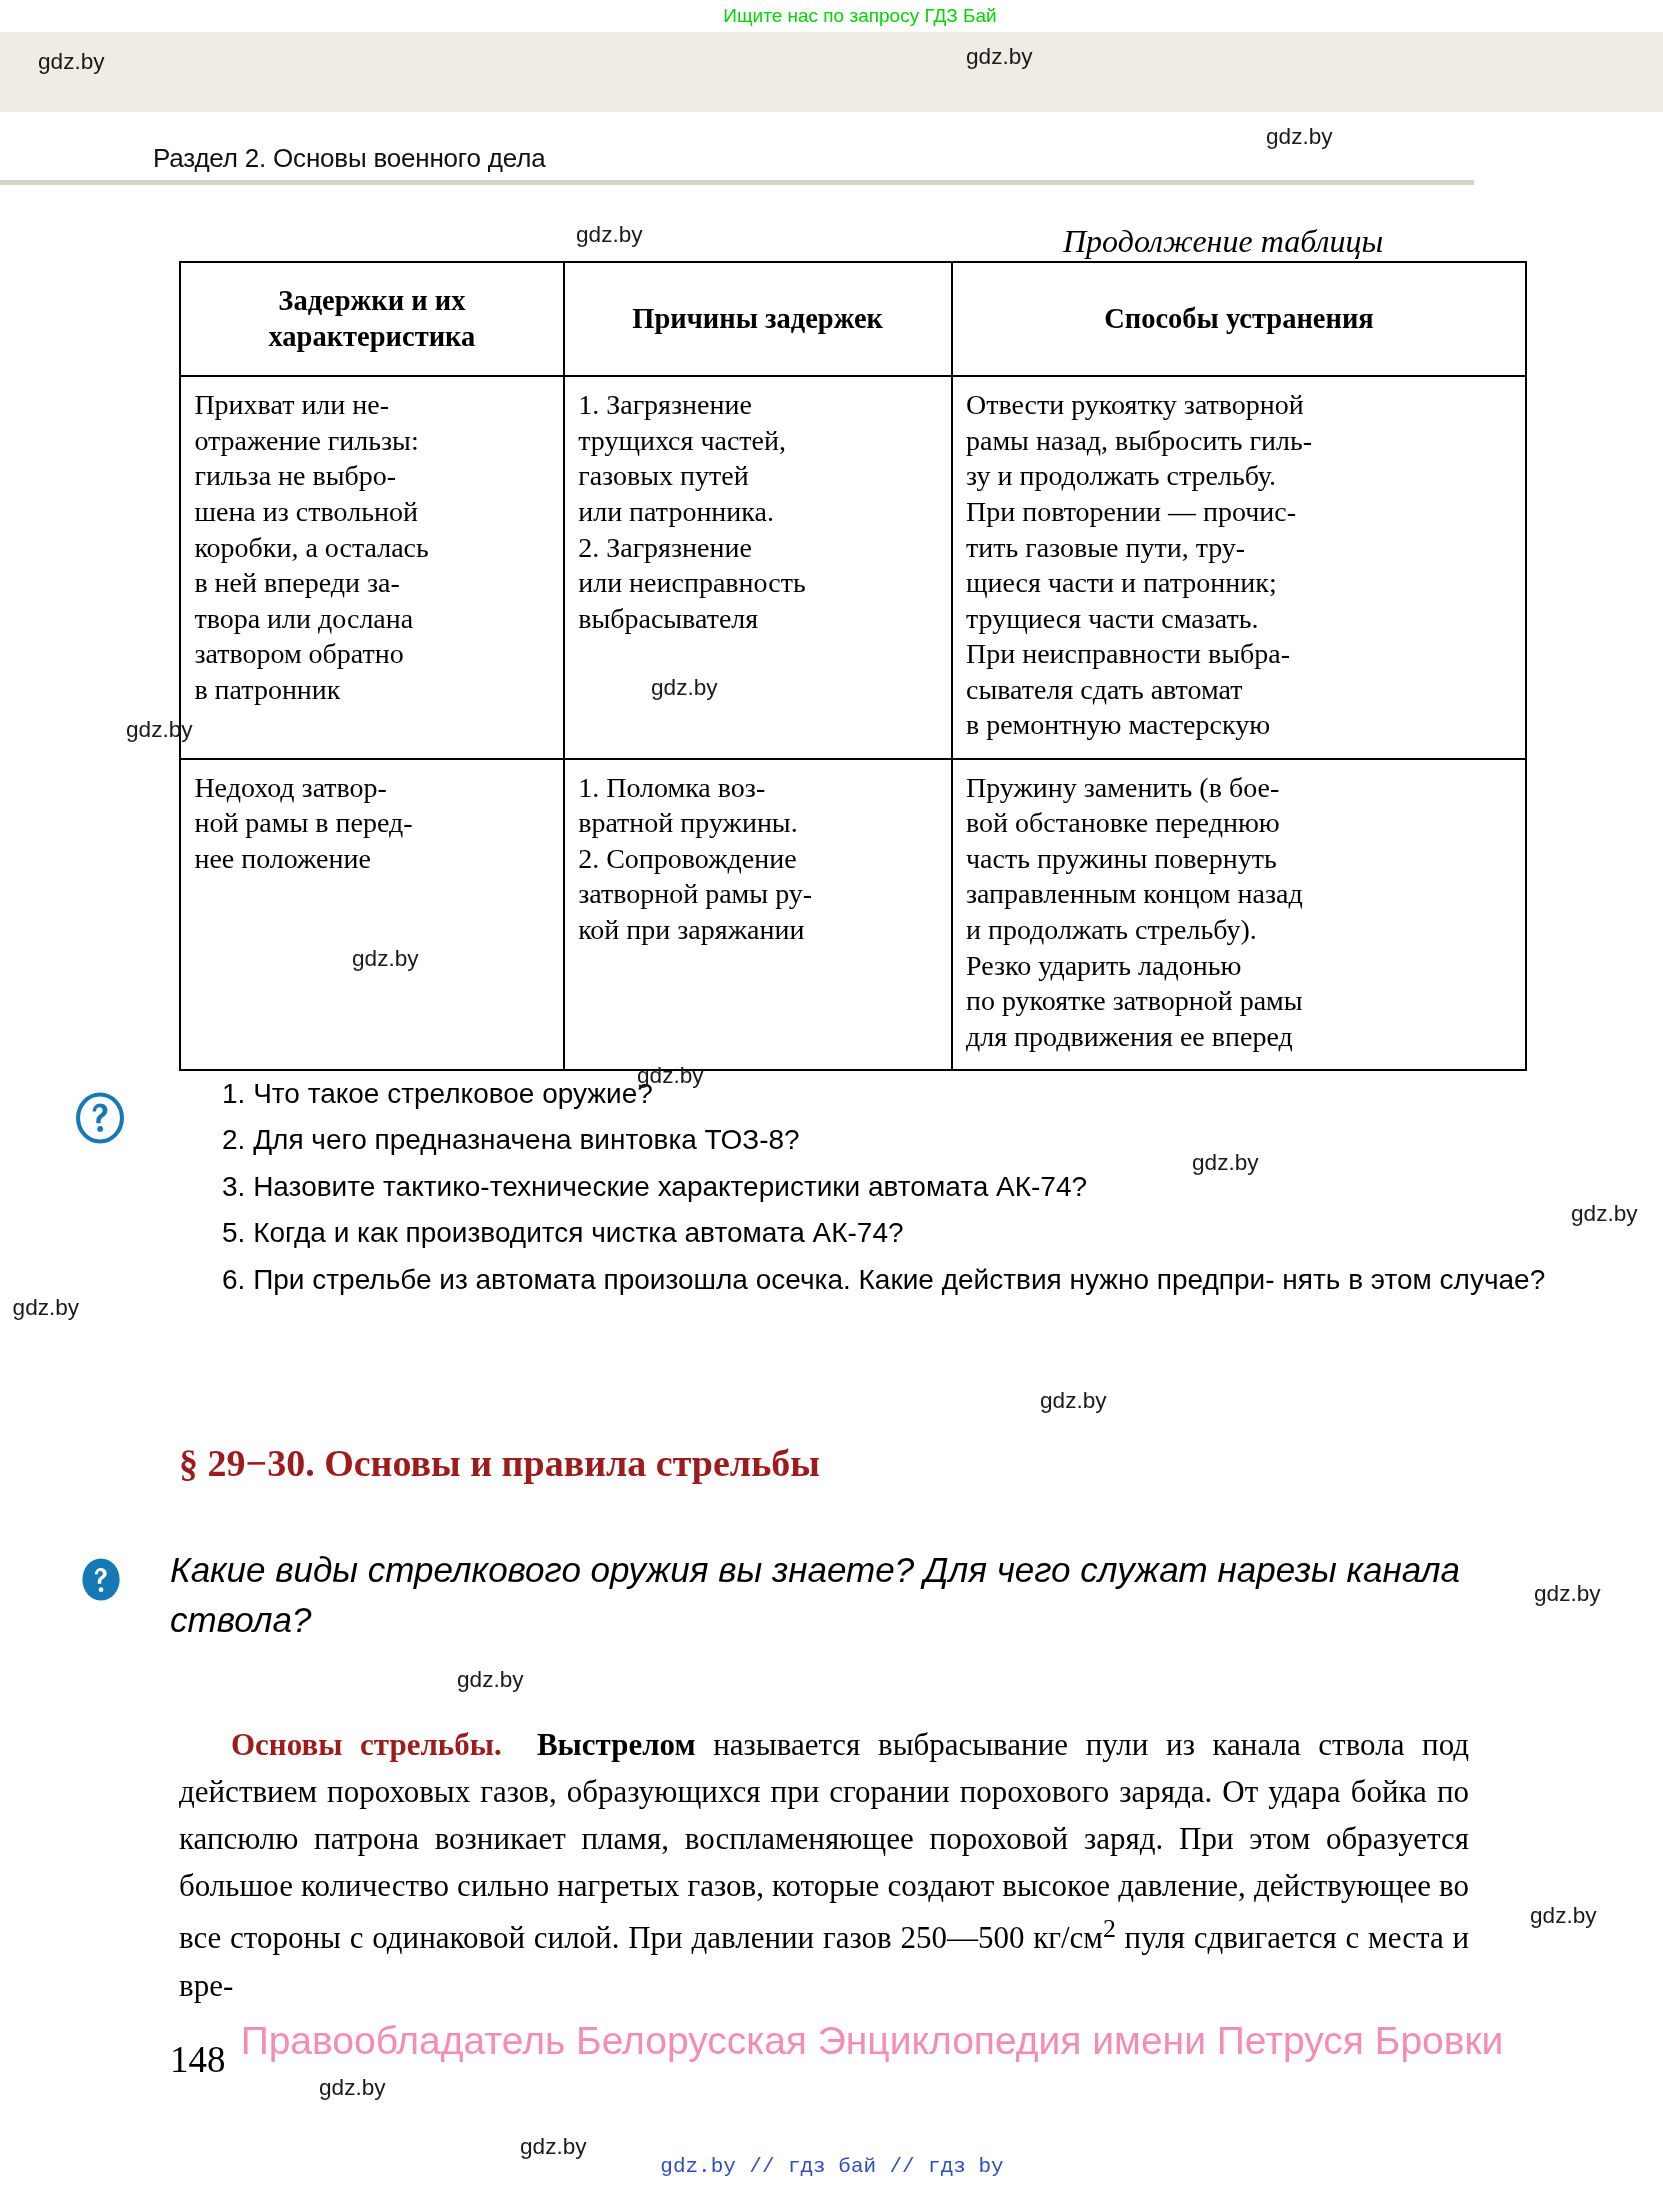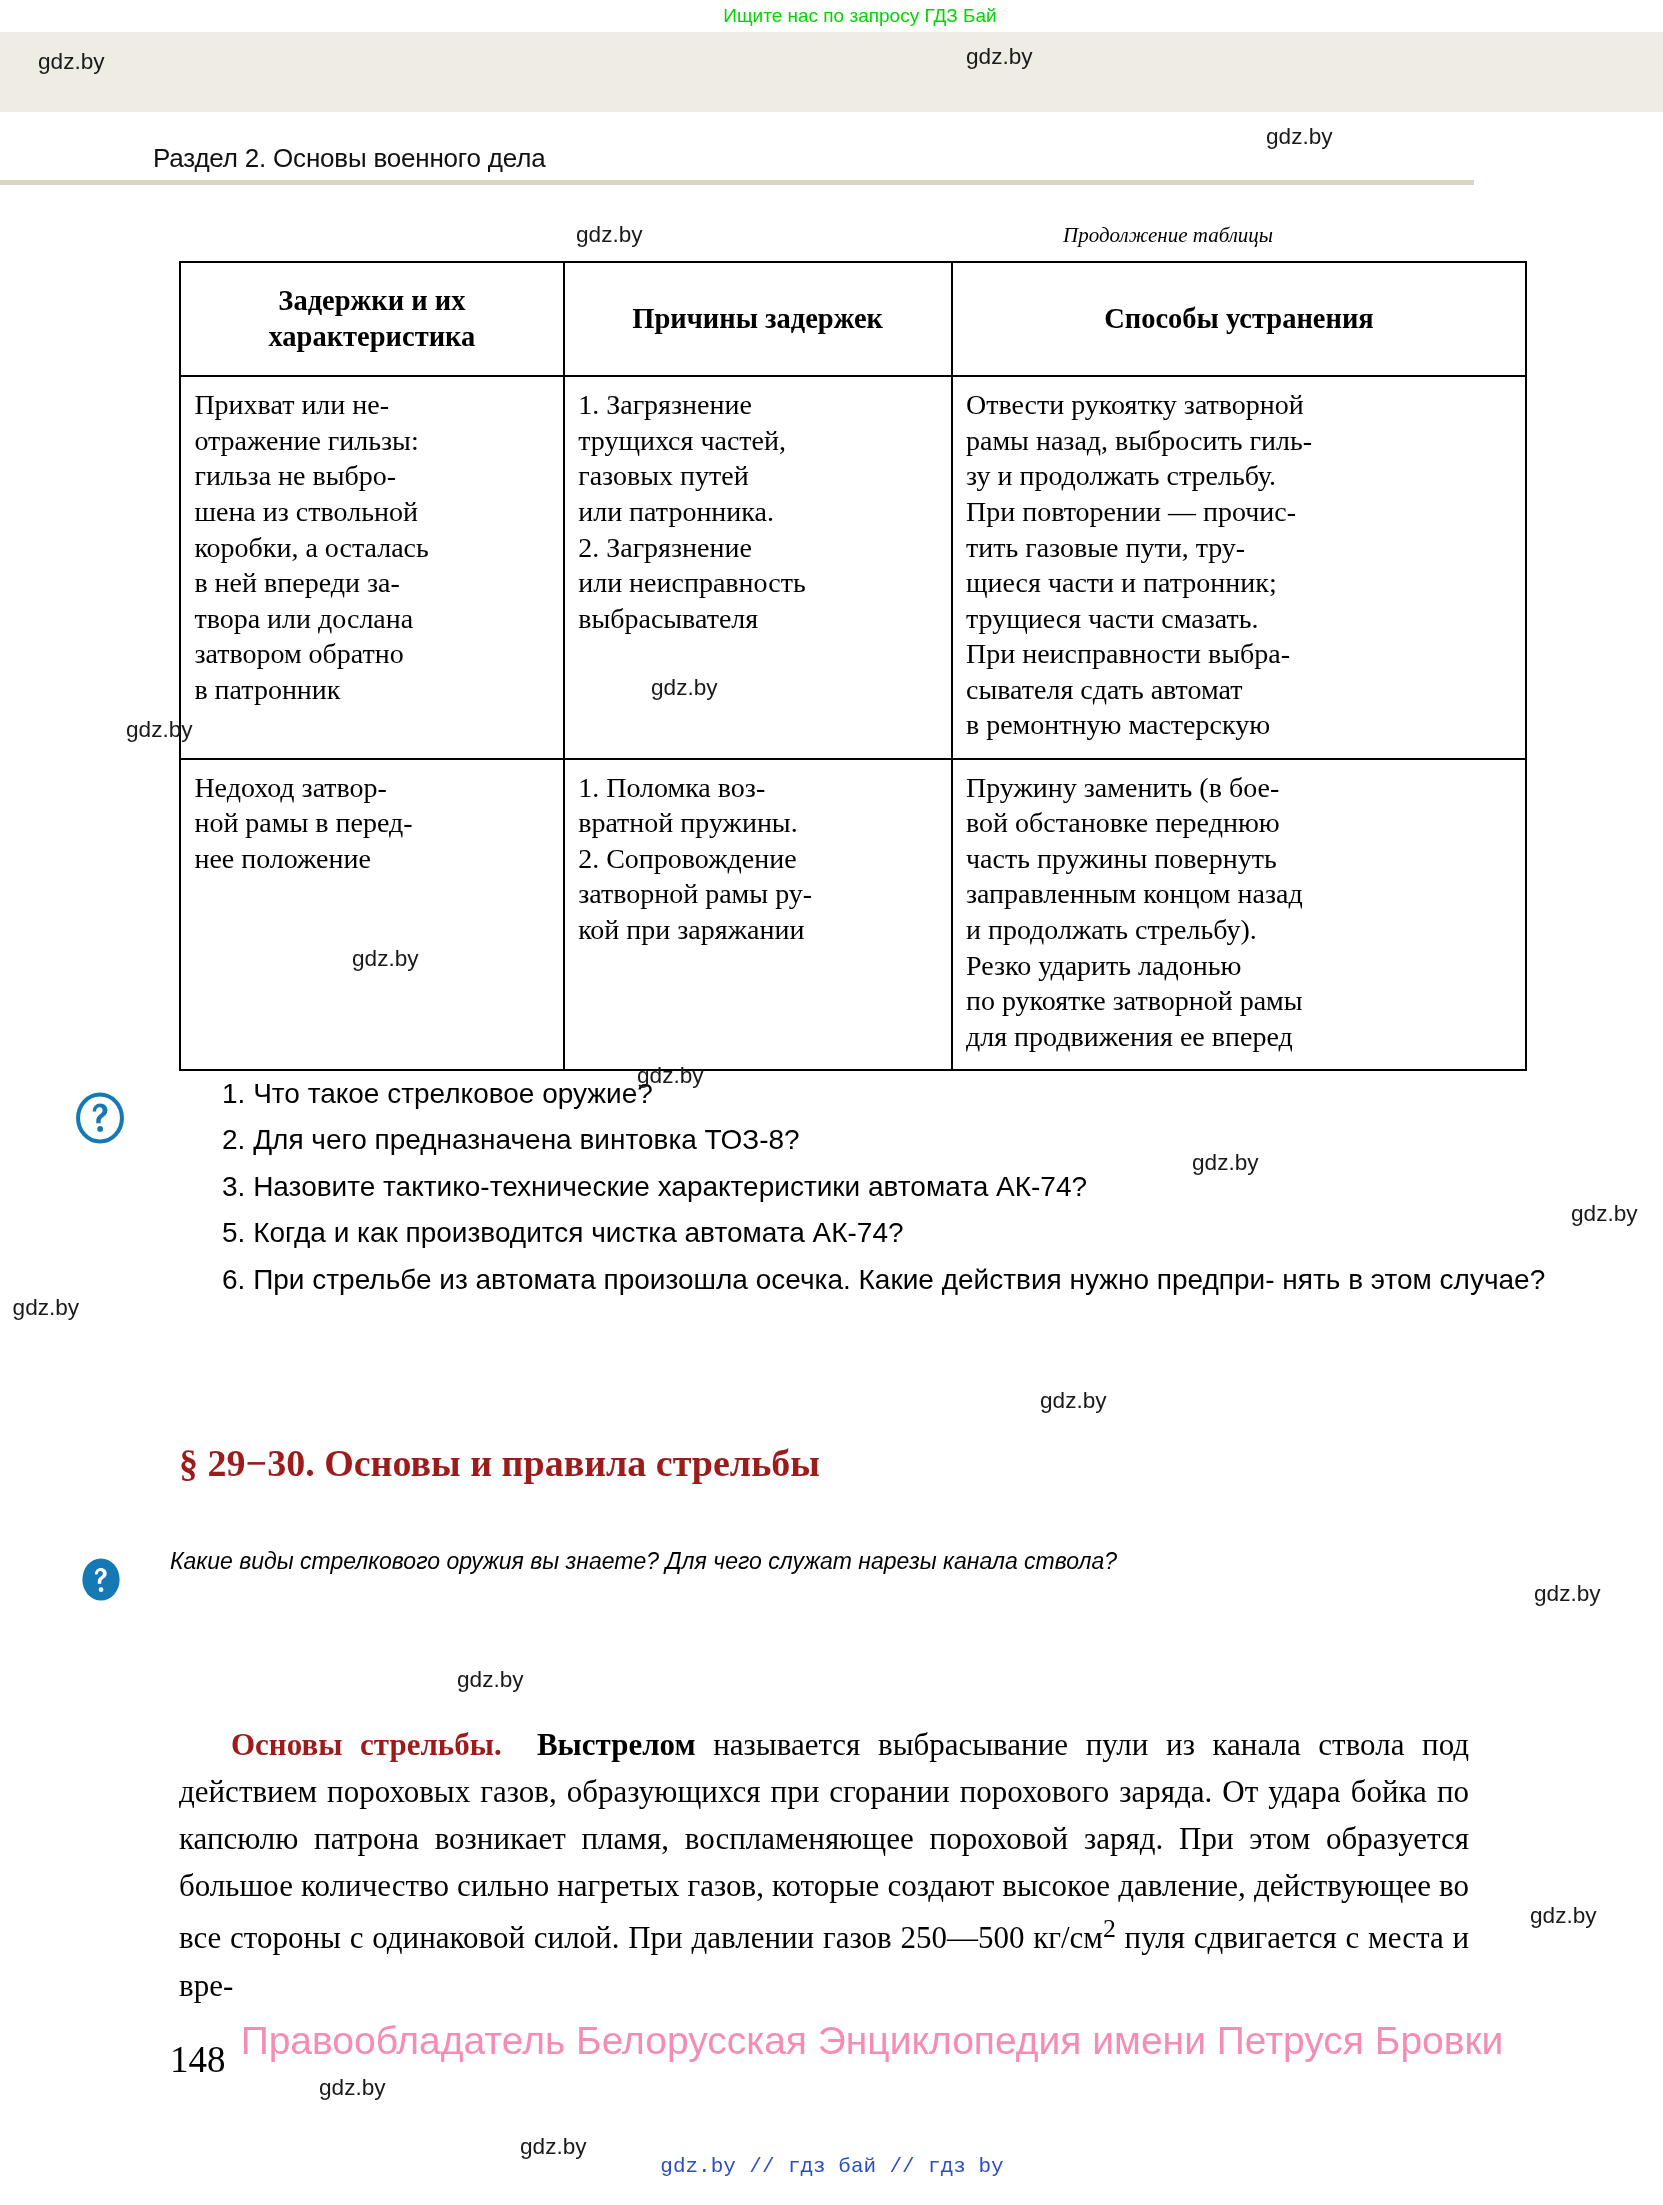--- a/index.html
+++ b/index.html
@@ -60,21 +60,21 @@
     height: 5px;
     background: #d9d4c6;
   }
 
   
   .table-caption {
     position: absolute;
     top: 223px;
     left: 1063px;
     font-style: italic;
-    font-size: 21px;
+    font-size: 32px;
     white-space: nowrap;
   }
 
   
   .tbl {
     position: absolute;
     top: 261px;
     left: 179px;
     width: 1290px;
     border-collapse: collapse;
@@ -144,21 +144,21 @@
     width: 42px;
     height: 42px;
   }
   .lead-q {
     position: absolute;
     top: 1545px;
     left: 170px;
     width: 1308px;
     font-family: "Liberation Sans", sans-serif;
     font-style: italic;
-    font-size: 23px;
+    font-size: 35px;
     line-height: 1.42;
   }
 
   
   .body-par {
     position: absolute;
     top: 1690px;
     left: 179px;
     width: 1290px;
     font-size: 31px;

